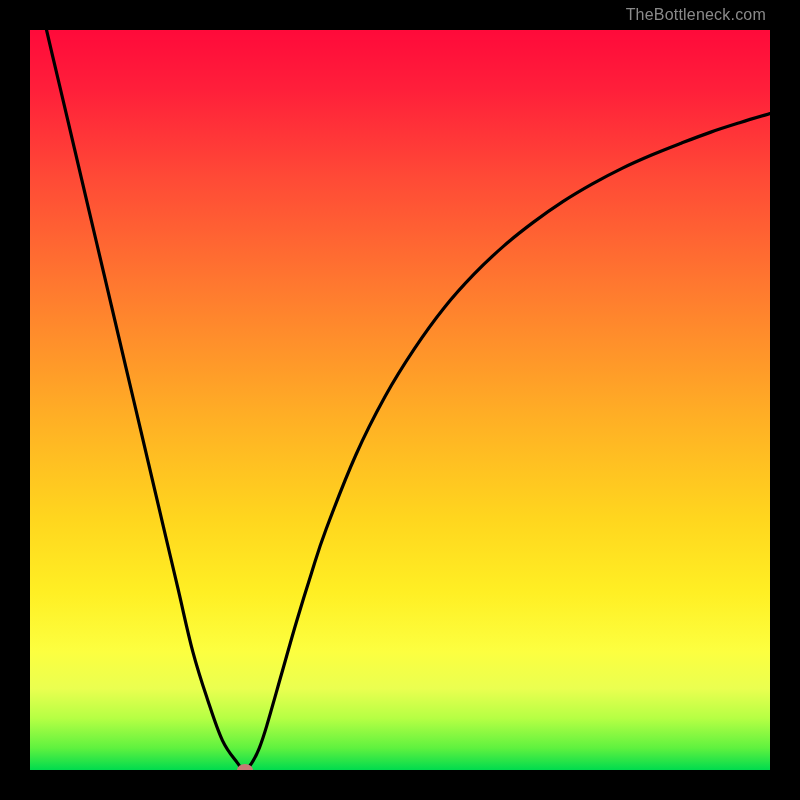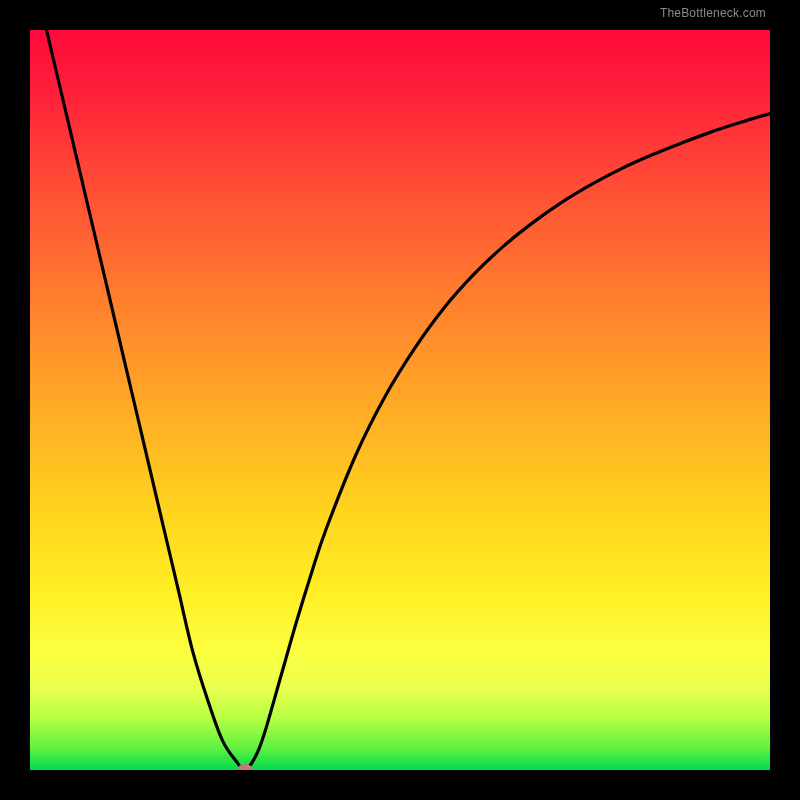--- a/index.html
+++ b/index.html
@@ -40,21 +40,21 @@
       #60f23f 97%,
       #00db4e 100%
     );
     overflow: hidden;
   }
   .watermark {
     position: absolute;
     top: 6px;
     right: 34px;
     color: #8a8a8a;
-    font-size: 12px;
+    font-size: 16px;
     font-weight: 500;
     letter-spacing: 0.2px;
     z-index: 5;
   }
   svg.curve {
     position: absolute;
     left: 0;
     top: 0;
     width: 740px;
     height: 740px;

